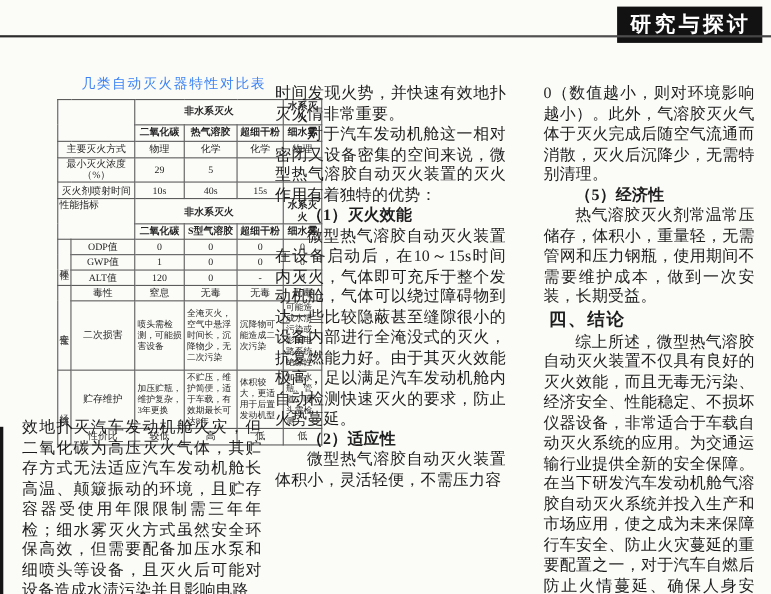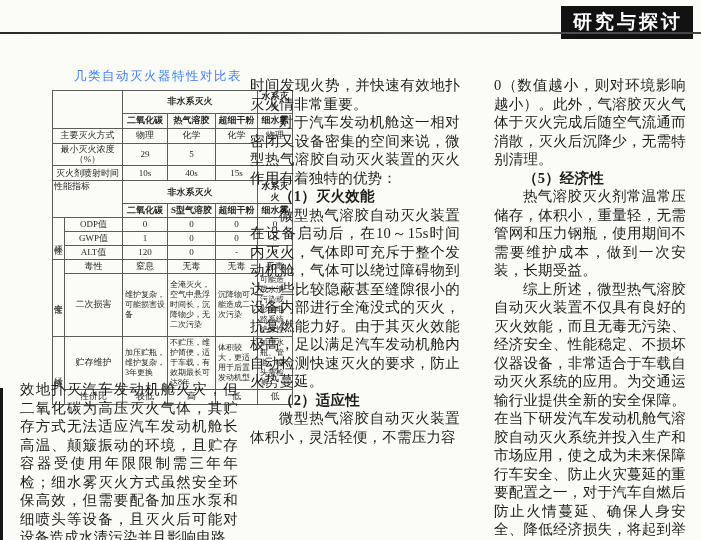--- a/index.html
+++ b/index.html
@@ -152,21 +152,21 @@
         <tr class="h14">
           <td rowspan="2" class="vg"><span>安全性</span></td>
           <td>毒性</td>
           <td>窒息</td>
           <td>无毒</td>
           <td>无毒</td>
           <td>无毒</td>
         </tr>
         <tr class="h44">
           <td>二次损害</td>
-          <td class="long">维护复杂，可能损害设备</td>
+          <td class="long">喷头需检测，可能损害设备</td>
           <td class="long">全淹灭火，空气中悬浮时间长，沉降物少，无二次污染</td>
           <td class="long">沉降物可能造成二次污染</td>
           <td class="long">可能造成水渍污染或影响电路系统绝缘性</td>
         </tr>
         <tr class="h46">
           <td rowspan="2" class="vg"><span>经济性</span></td>
           <td>贮存维护</td>
           <td class="long">加压贮瓶，维护复杂，3年更换</td>
           <td class="long">不贮压，维护简便，适于车载，有效期最长可达8年</td>
           <td class="long">体积较大，更适用于后置发动机型</td>
@@ -193,16 +193,17 @@
     <p class="sub">（1）灭火效能</p>
     <p>微型热气溶胶自动灭火装置在设备启动后，在10～15s时间内灭火，气体即可充斥于整个发动机舱，气体可以绕过障碍物到达一些比较隐蔽甚至缝隙很小的设备内部进行全淹没式的灭火，抗复燃能力好。由于其灭火效能极高，足以满足汽车发动机舱内自动检测快速灭火的要求，防止火势蔓延。</p>
     <p class="sub">（2）适应性</p>
     <p>微型热气溶胶自动灭火装置体积小，灵活轻便，不需压力容</p>
   </div>
 
   <div class="col col-right">
     <p class="noind">0（数值越小，则对环境影响越小）。此外，气溶胶灭火气体于灭火完成后随空气流通而消散，灭火后沉降少，无需特别清理。</p>
     <p class="sub">（5）经济性</p>
     <p>热气溶胶灭火剂常温常压储存，体积小，重量轻，无需管网和压力钢瓶，使用期间不需要维护成本，做到一次安装，长期受益。</p>
+    <p class="head">四、结论</p>
     <p>综上所述，微型热气溶胶自动灭火装置不仅具有良好的灭火效能，而且无毒无污染、经济安全、性能稳定、不损坏仪器设备，非常适合于车载自动灭火系统的应用。为交通运输行业提供全新的安全保障。在当下研发汽车发动机舱气溶胶自动灭火系统并投入生产和市场应用，使之成为未来保障行车安全、防止火灾蔓延的重要配置之一，对于汽车自燃后防止火情蔓延、确保人身安全、降低经济损失，将起到举足轻重的作用，为交通运输行业提供全新的安全保障。</p>
   </div>
 
 </div>
 
 </body></html>

